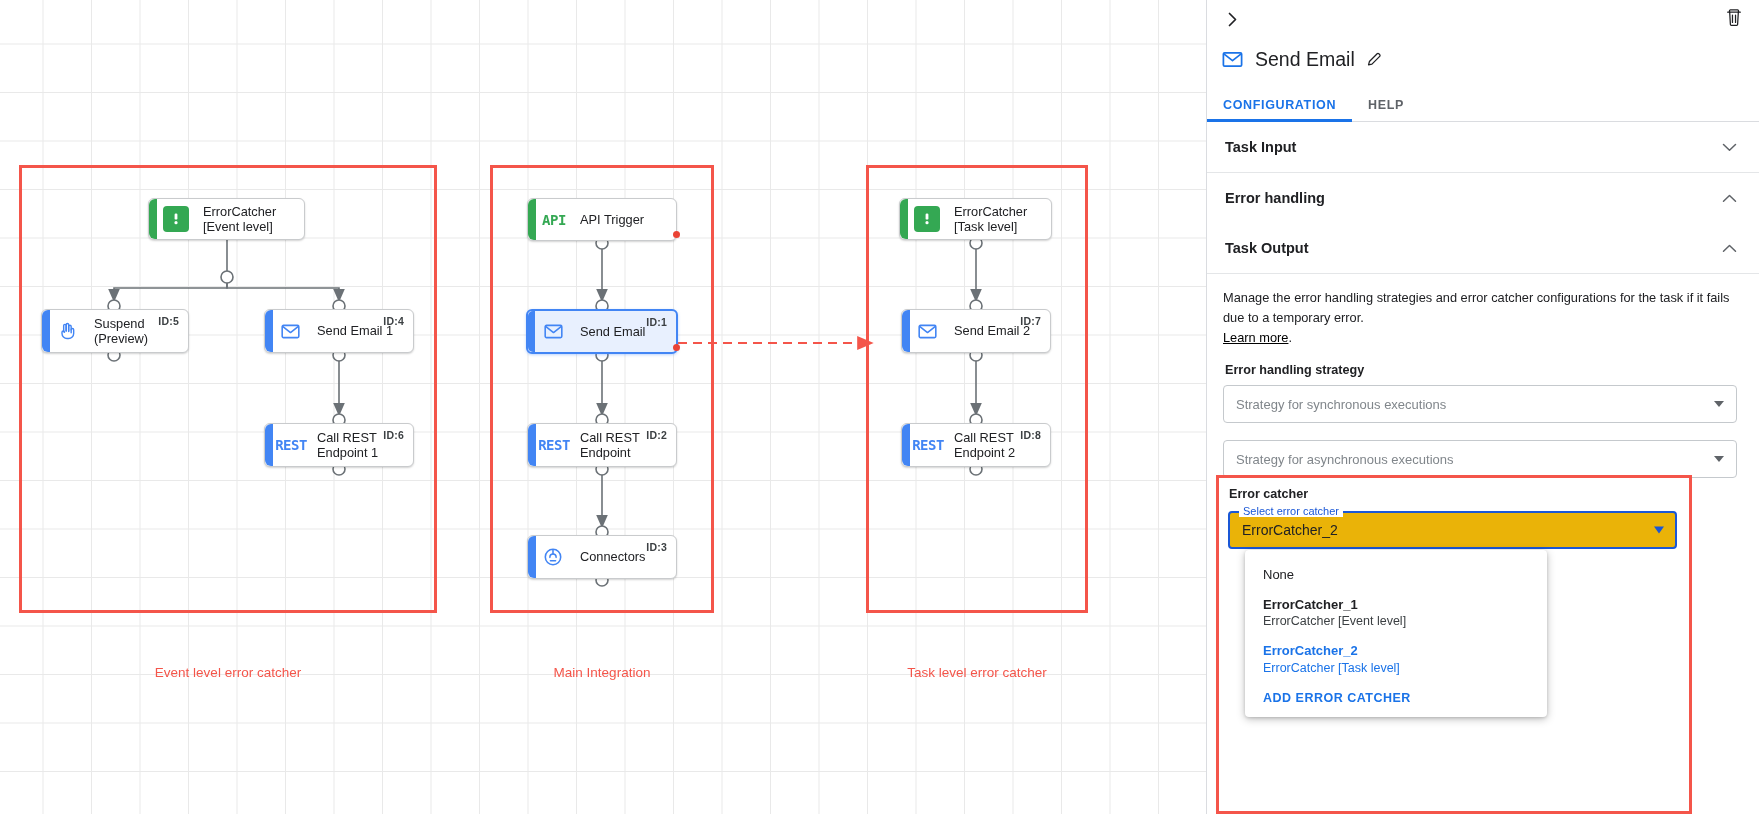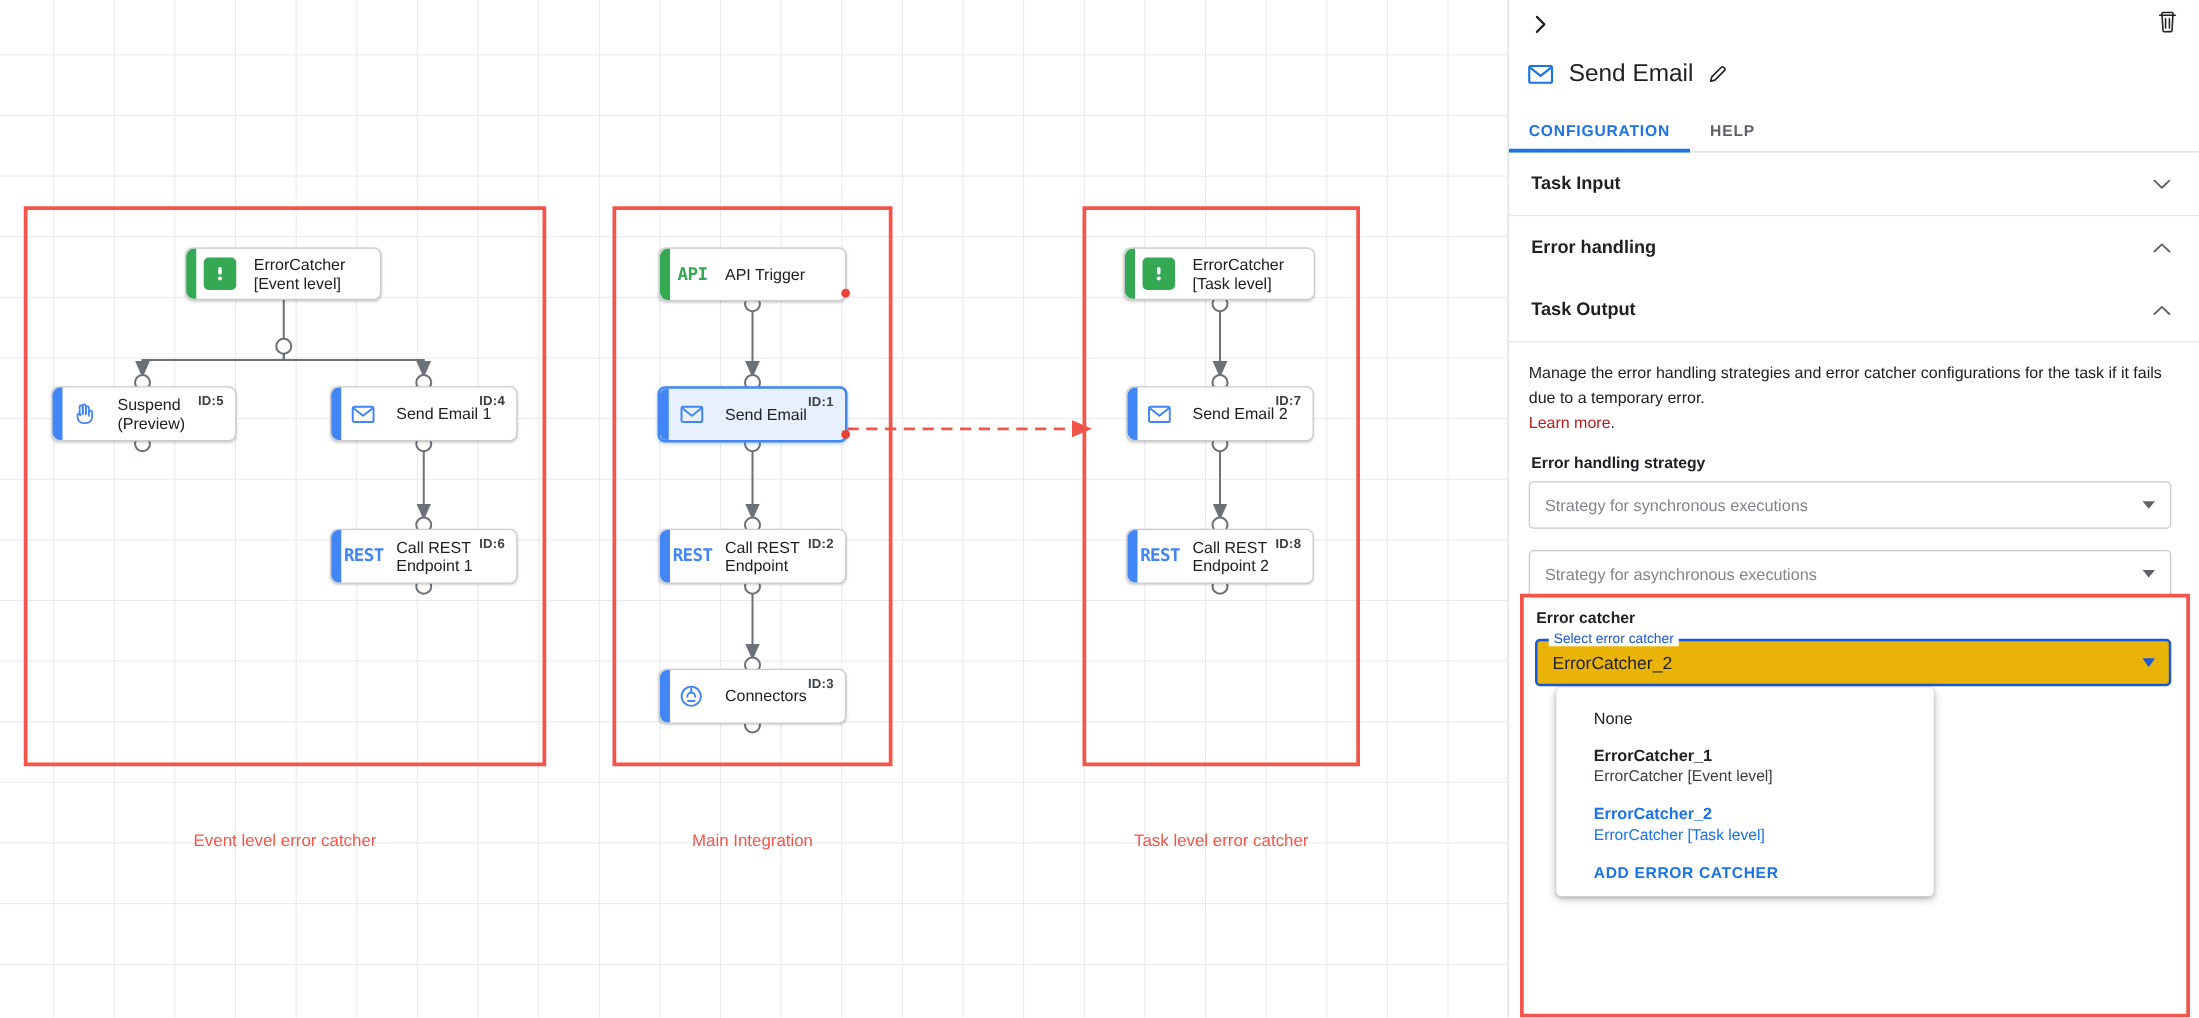--- a/index.html
+++ b/index.html
@@ -117,37 +117,37 @@
     display:flex;align-items:center;justify-content:space-between;
     height:50px;padding:0 22px 0 18px;border-bottom:1px solid #e4e6e8;
     cursor:pointer;
     gap:48px;
   }
   .section-row .stitle{font-size:14.5px;color:#202124;font-weight:600;}
   .caret{color:#5f6368;font-size:13px;line-height:1;}
 
   .section-body{padding:14px 22px 0 16px;}
   .desc{font-size:12.8px;color:#202124;line-height:1.55;}
-  .learn{color:#b91c1c;cursor:pointer;}
+  .learn{color:#000000;text-decoration:underline;cursor:pointer;}
   .fieldlabel{font-size:12.6px;color:#202124;font-weight:600;margin:16px 0 8px 2px;}
 
   .select{
     position:relative;height:38px;border:1px solid #c5c9cd;border-radius:4px;
     display:flex;align-items:center;padding:0 12px;box-sizing:border-box;
     font-size:13px;color:#80868b;background:#fff;cursor:pointer;margin-bottom:17px;
   }
   .select .arr{
     position:absolute;right:12px;top:50%;transform:translateY(-50%);
     width:0;height:0;border-left:5px solid transparent;border-right:5px solid transparent;
     border-top:6px solid #5f6368;
   }
 
   
   .ec-block{
-    position:absolute;left:9px;top:475px;width:536px;height:339px;
+    position:absolute;left:9px;top:475px;width:476px;height:339px;
     border:3px solid #f4554a;box-sizing:border-box;padding:8px 12px 0 9px;
   }
   .ec-label{font-size:12.6px;color:#202124;font-weight:600;margin:1px 0 10px 1px;}
   .ec-select{
     position:relative;height:38px;border:2px solid #1a57d6;border-radius:4px;
     display:flex;align-items:center;padding:0 12px;box-sizing:border-box;
     font-size:14px;color:#202124;background:#eab308;cursor:pointer;
   }
   .ec-float{
     position:absolute;left:9px;top:-8px;background:#fff;padding:0 4px;
@@ -155,21 +155,21 @@
   }
   .ec-select .arr{
     position:absolute;right:11px;top:50%;transform:translateY(-50%);
     width:0;height:0;border-left:5.5px solid transparent;border-right:5.5px solid transparent;
     border-top:7px solid #1a57d6;
   }
   .ec-menu{
     position:absolute;left:26px;top:72px;width:302px;
     background:#fff;border-radius:4px;
     box-shadow:0 2px 8px rgba(0,0,0,.26), 0 1px 3px rgba(0,0,0,.14);
-    padding:10px 0 6px 12px;box-sizing:border-box;
+    padding:10px 0 6px 0;box-sizing:border-box;
   }
   .ec-item{padding:6px 18px;cursor:pointer;}
   .ec-item .t1{font-size:13px;color:#202124;font-weight:700;line-height:1.35;}
   .ec-item .t1.plain{font-weight:400;}
   .ec-item .t2{font-size:12.5px;color:#3c4043;line-height:1.35;}
   .ec-item.sel .t1{color:#1a73e8;}
   .ec-item.sel .t2{color:#1a73e8;}
   .ec-add{
     padding:9px 18px 6px 18px;font-size:12.5px;font-weight:700;color:#1a73e8;
     letter-spacing:.5px;cursor:pointer;

